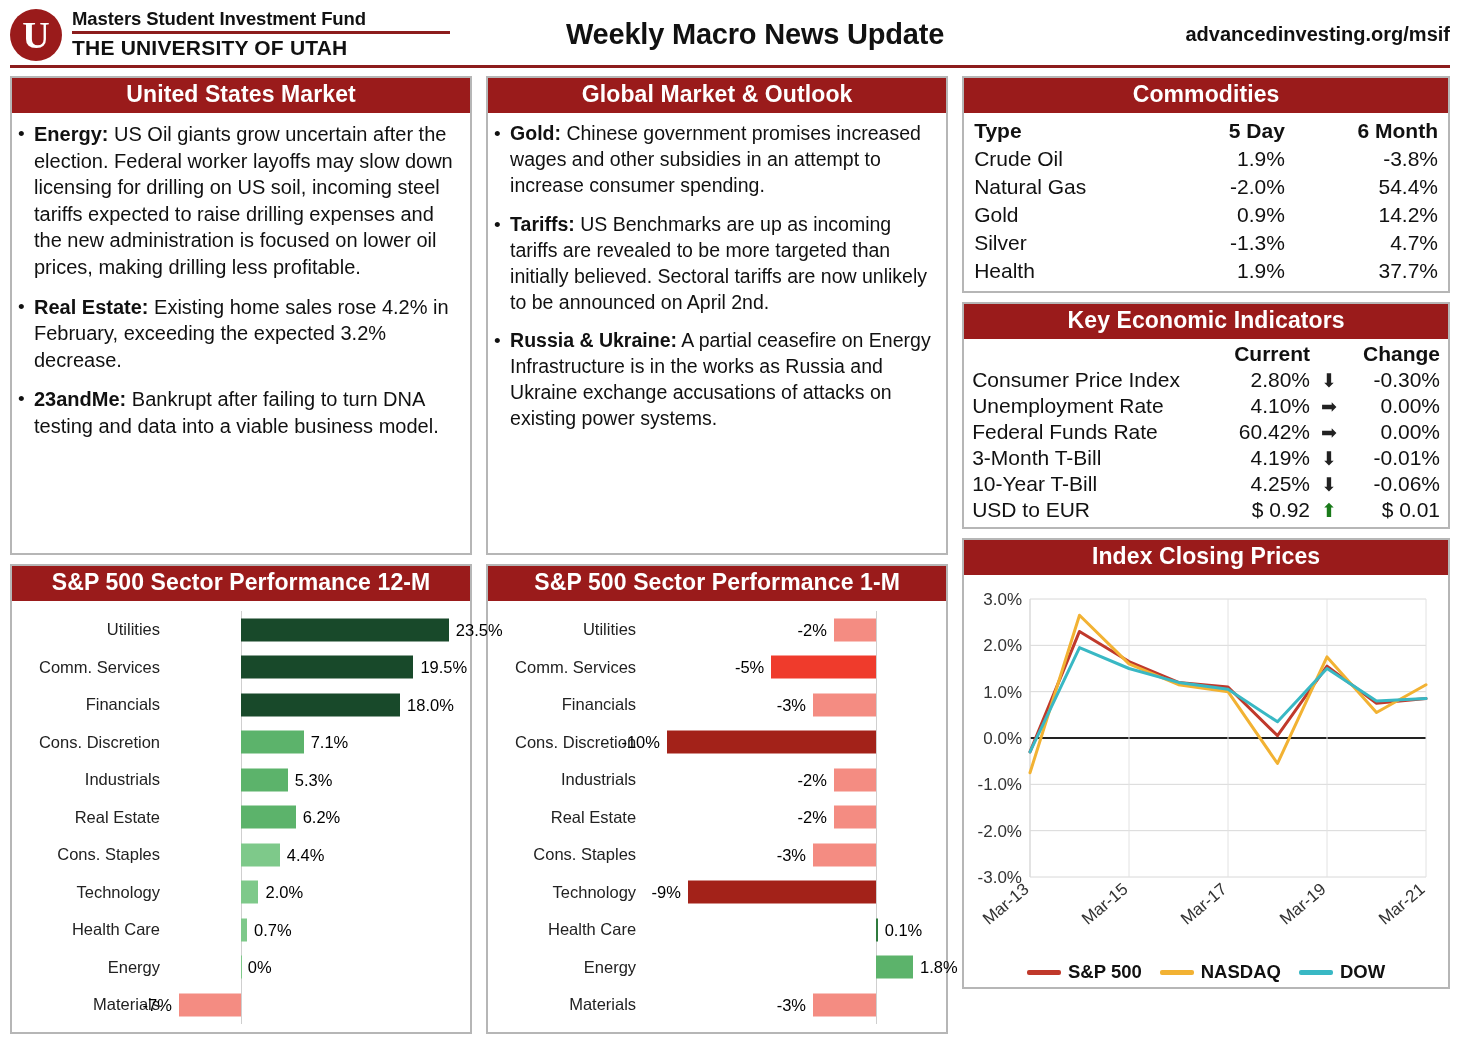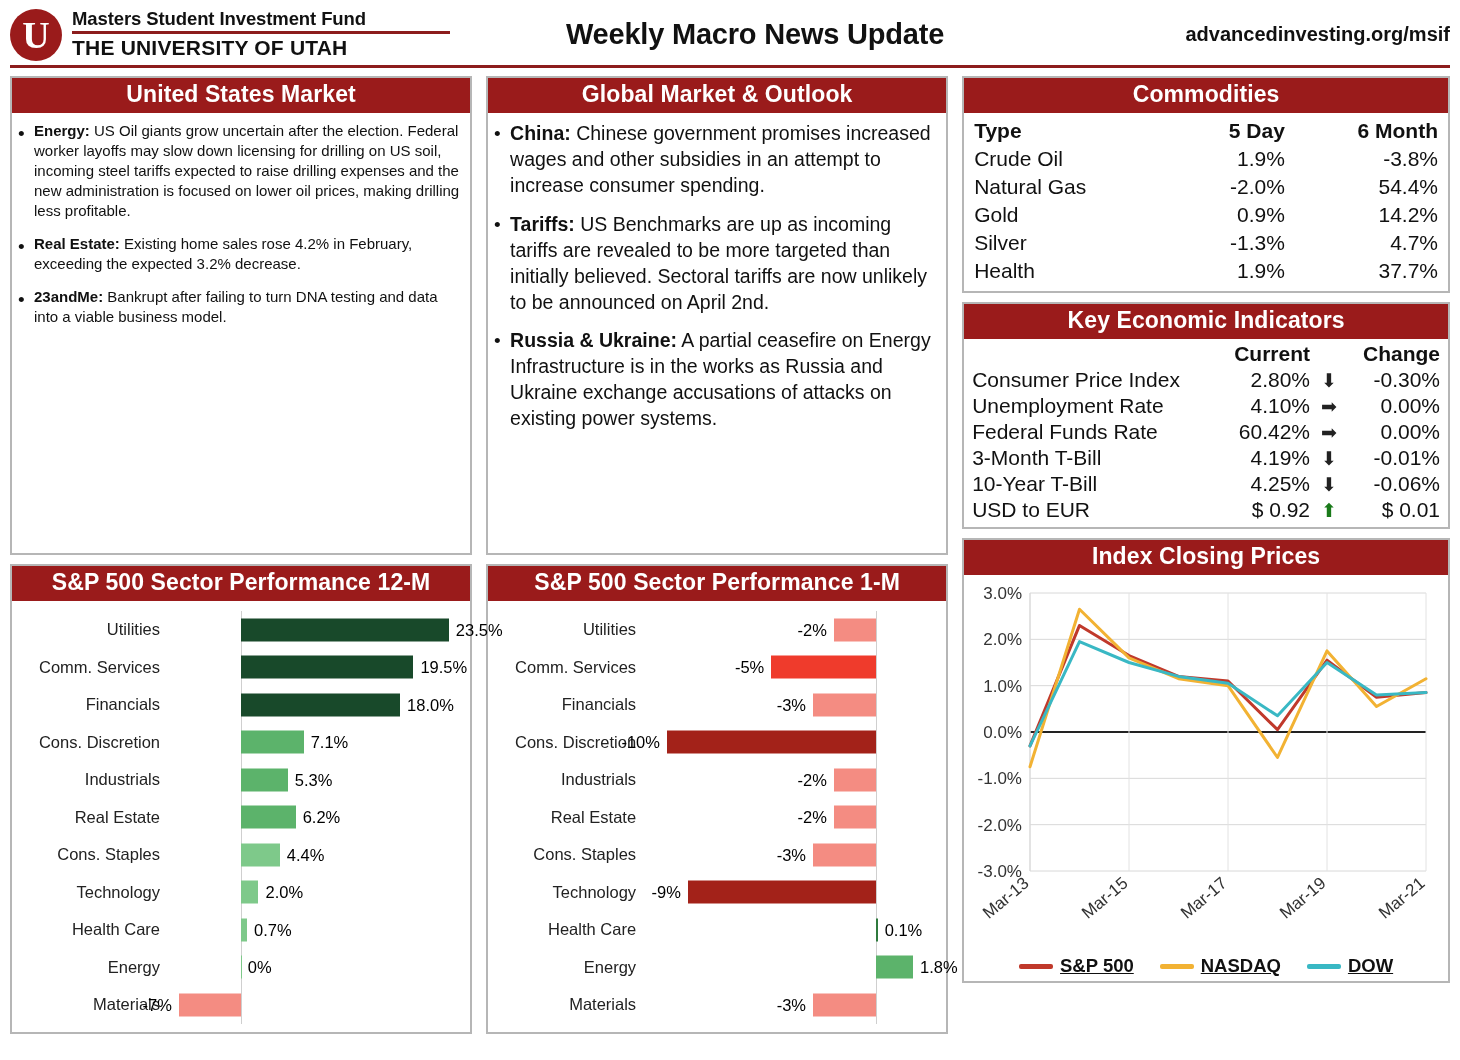--- a/index.html
+++ b/index.html
@@ -46,21 +46,21 @@
     font-size:23px; font-weight:bold; padding:3px 0 5px 0;
     letter-spacing:0.1px;
   }
 
   
   .news { padding:8px 10px 6px 6px; }
   .bullet { display:flex; margin-bottom:13px; }
   .bullet .dot { width:16px; flex:none; font-size:19px; line-height:1.32; color:#111; }
   .bullet .txt { font-size:19.5px; line-height:1.33; color:#111; }
   .bullet .txt b { font-weight:bold; }
-  .news-left .bullet .txt { font-size:15px; }
+  .news-left .bullet .txt { font-size:20px; }
 
   
   .tbl { width:100%; border-collapse:collapse; }
   .tbl td, .tbl th { font-size:21px; padding:2px 4px; }
   .commod { padding:4px 6px 6px 6px; }
   .commod th { font-weight:bold; text-align:right; }
   .commod th.left, .commod td.left { text-align:left; }
   .commod td { text-align:right; }
 
   
@@ -79,22 +79,22 @@
   
   .chart-box { padding:10px 8px 8px 8px; }
   .bar-row { display:flex; align-items:center; height:37.5px; }
   .bar-label { width:150px; text-align:right; padding-right:10px; font-size:16.5px; color:#222;}
   .bar-area { position:relative; flex:1; height:100%; }
   .bar-axis { position:absolute; top:0; bottom:0; width:1px; background:#cfcfcf; }
   .bar { position:absolute; top:50%; transform:translateY(-50%); height:23px; }
   .bar-val { position:absolute; top:50%; transform:translateY(-50%); font-size:16.5px; color:#000000; white-space:nowrap;}
 
   
-  .line-box { padding:4px 4px 4px 4px; }
-  .legend { display:flex; justify-content:center; gap:26px; align-items:flex-start; margin-top:2px;text-decoration:underline;}
+  .line-box { padding:10px 4px 4px 4px; }
+  .legend { display:flex; justify-content:center; gap:18px; align-items:flex-start; margin-top:2px;}
   .legend-item { display:flex; align-items:center; gap:7px; font-size:18.5px; font-weight:bold;}
   .legend-swatch { width:34px; height:5px; border-radius:2px; }
 
   .mt8 { margin-top:9px; }
 </style>
 </head>
 <body>
 
 <div class="page">
 
@@ -230,21 +230,21 @@
         </div>
       </div>
     </div>
 
     <div class="col col-mid">
       <div class="panel">
         <div class="panel-title">Global Market &amp; Outlook</div>
         <div class="news" style="height:440px;">
           <div class="bullet">
             <div class="dot">•</div>
-            <div class="txt"><b>China:</b><span> Chinese government promises increased wages and other subsidies in an attempt to increase consumer spending.</span></div>
+            <div class="txt"><b>Gold:</b><span> Chinese government promises increased wages and other subsidies in an attempt to increase consumer spending.</span></div>
           </div>
           <div class="bullet">
             <div class="dot">•</div>
             <div class="txt"><b>Tariffs:</b><span> US Benchmarks are up as incoming tariffs are revealed to be more targeted than initially believed. Sectoral tariffs are now unlikely to be announced on April 2nd.</span></div>
           </div>
           <div class="bullet">
             <div class="dot">•</div>
             <div class="txt"><b>Russia &amp; Ukraine:</b><span> A partial ceasefire on Energy Infrastructure is in the works as Russia and Ukraine exchange accusations of attacks on existing power systems.</span></div>
           </div>
         </div>

